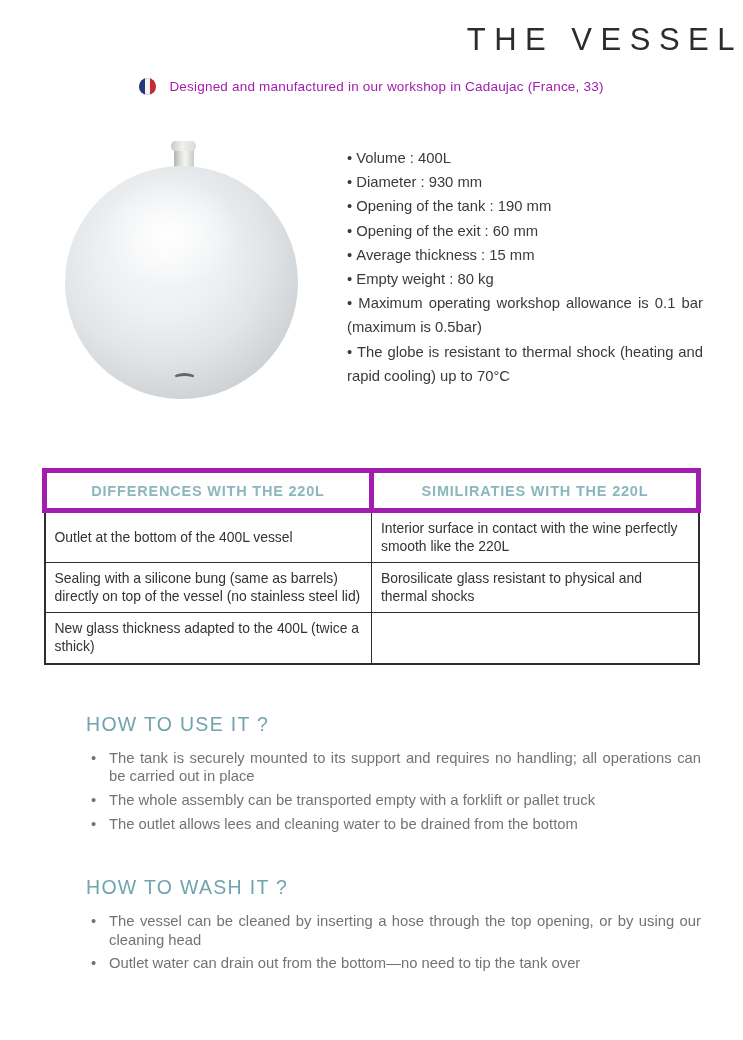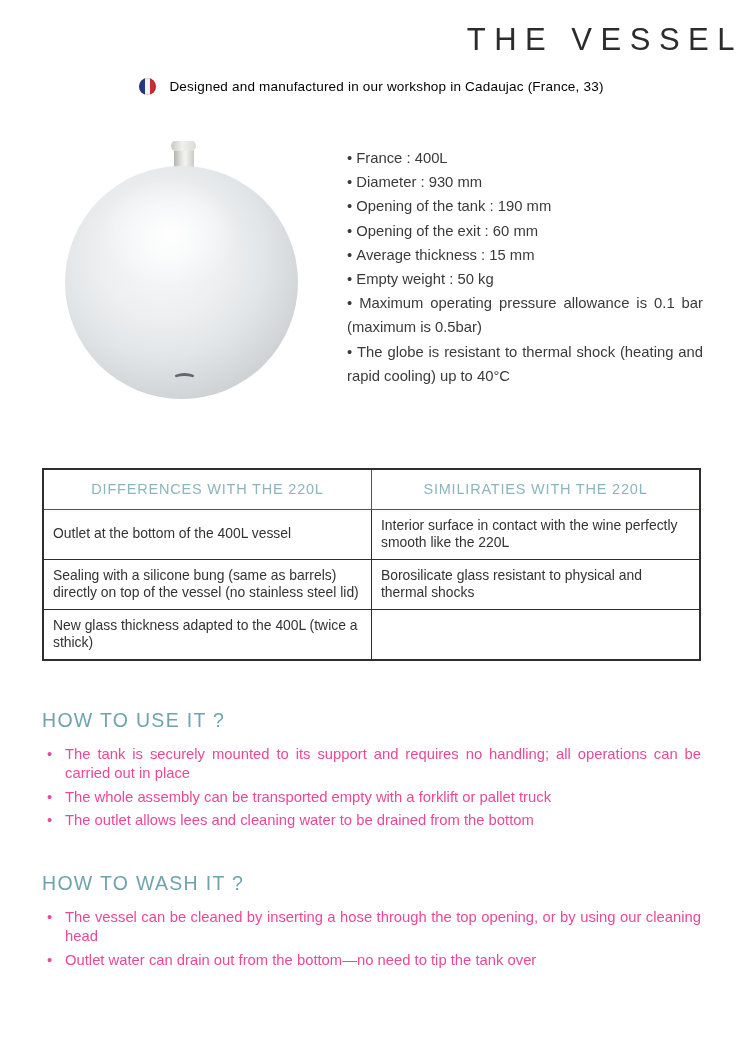--- a/index.html
+++ b/index.html
@@ -32,21 +32,21 @@
   }
   .flag {
     width:17px; height:17px;
     border-radius:50%;
     background:linear-gradient(90deg,#26377b 0 34%, #f4f4f4 34% 66%, #cb2a36 66% 100%);
     box-shadow: inset 0 0 2px rgba(0,0,0,.35);
     flex:none;
   }
   .subtitle {
     font-size:13.5px;
-    color:#000000;
+    color:#a21caf;
     letter-spacing:.2px;
   }
 
   
   .top-section {
     display:flex;
     margin-top:40px;
     padding:0 40px;
   }
   .image-wrap {
@@ -107,54 +107,54 @@
   
   .comp-table {
     width:659px;
     margin:58px auto 0;
     border-collapse:collapse;
     table-layout:fixed;
     border:2px solid #2e2e2e;
   }
   .comp-table th {
     height:40px;
-    font-weight:400;
+    font-weight:700;
     font-size:14.5px;
     letter-spacing:.8px;
     color:#8cb6be;
-    border:1px solid #a21caf;
+    border:5px solid #a21caf;
     text-align:center;
     vertical-align:middle;
   }
   .comp-table td {
     border:1px solid #2e2e2e;
     font-size:13.9px;
     line-height:17.6px;
     color:#333333;
     padding:7px 9px;
     vertical-align:middle;
   }
 
   
-  .section { padding:0 42px; }
+  .section { padding:0 42px;margin-left:44px; }
   .section-use { margin-top:48px; }
   .section-wash { margin-top:42px; }
   .section-heading {
     font-size:19.5px;
     font-weight:400;
     letter-spacing:1.3px;
     color:#6fa4ae;
   }
   .hlist { margin-top:13px; }
   .hlist-item {
     position:relative;
     padding-left:23px;
     font-size:14.8px;
     line-height:18.8px;
-    color:#ec4899;
+    color:#737373;
     text-align:justify;
     margin-bottom:5px;
   }
   .hlist-item::before {
     content:"\2022";
     position:absolute;
     left:5px;
   }
 </style>
 </head>
@@ -170,35 +170,35 @@
 <div class="top-section">
   <div class="image-wrap">
     <span class="neck-body"></span>
     <span class="neck-cap"></span>
     <span class="neck-collar"></span>
     <div class="sphere"></div>
     <span class="outlet-mark"></span>
   </div>
   <div class="specs">
 
-      <div class="spec-item">France : 400L</div>
+      <div class="spec-item">Volume : 400L</div>
 
       <div class="spec-item">Diameter : 930 mm</div>
 
       <div class="spec-item">Opening of the tank : 190 mm</div>
 
       <div class="spec-item">Opening of the exit : 60 mm</div>
 
       <div class="spec-item">Average thickness : 15 mm</div>
 
-      <div class="spec-item">Empty weight : 50 kg</div>
-
-      <div class="spec-item">Maximum operating pressure allowance is 0.1 bar (maximum is 0.5bar)</div>
-
-      <div class="spec-item">The globe is resistant to thermal shock (heating and rapid cooling) up to 40°C</div>
+      <div class="spec-item">Empty weight : 80 kg</div>
+
+      <div class="spec-item">Maximum operating workshop allowance is 0.1 bar (maximum is 0.5bar)</div>
+
+      <div class="spec-item">The globe is resistant to thermal shock (heating and rapid cooling) up to 70°C</div>
     </div>
 </div>
 
 <table class="comp-table">
   <thead>
     <tr>
       <th>DIFFERENCES WITH THE 220L</th>
       <th>SIMILIRATIES WITH THE 220L</th>
     </tr>
   </thead>

